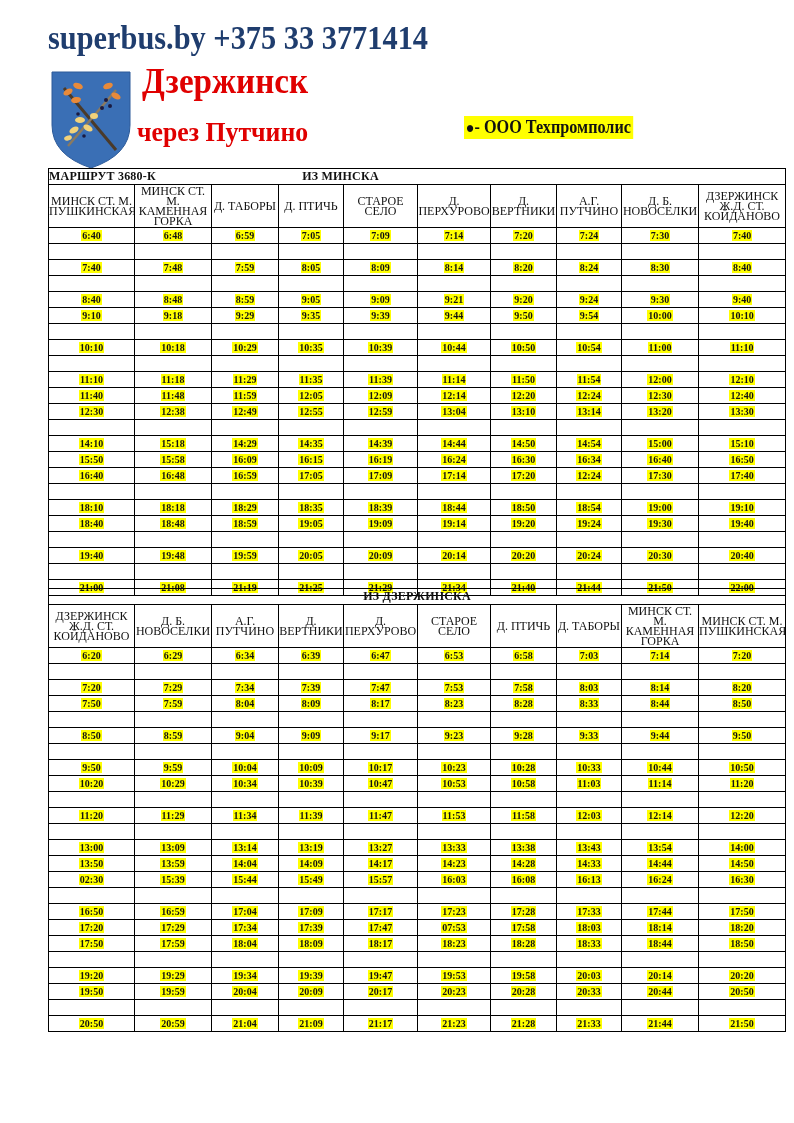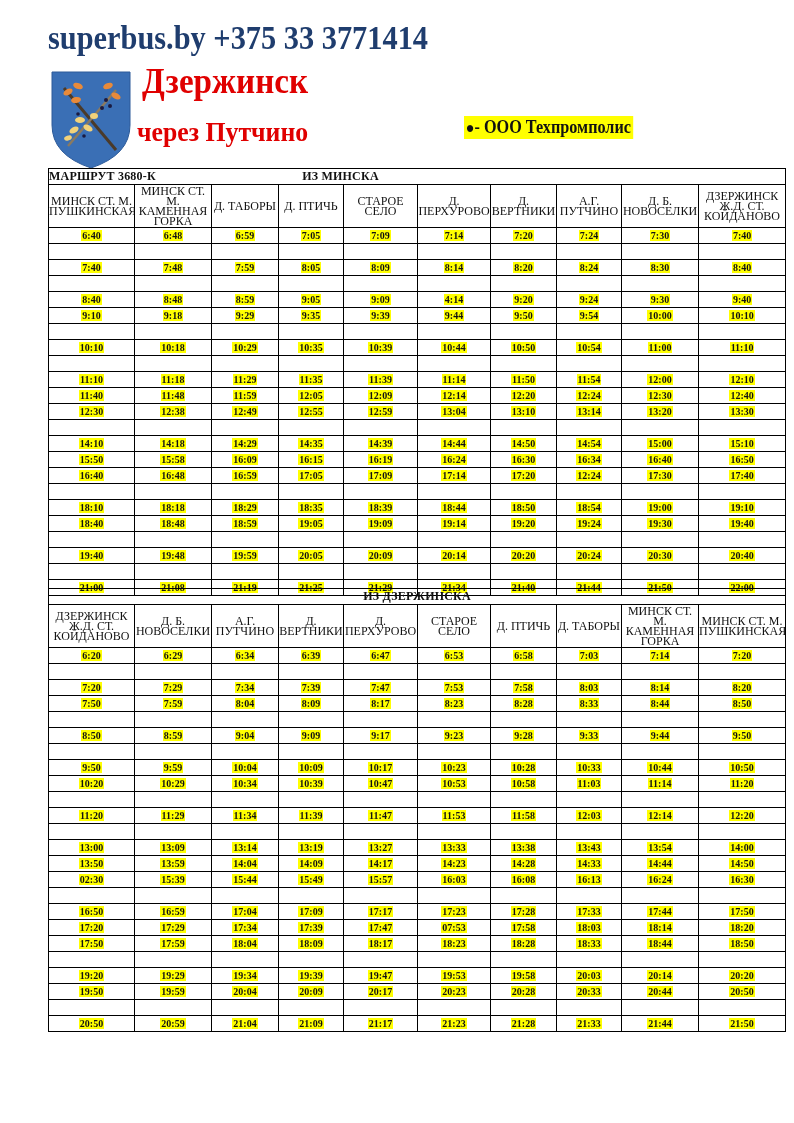--- a/index.html
+++ b/index.html
@@ -162,21 +162,21 @@
         <td></td>
         <td></td>
         <td></td>
       </tr>
       <tr class="data-row">
         <td><span class="t">8:40</span></td>
         <td><span class="t">8:48</span></td>
         <td><span class="t">8:59</span></td>
         <td><span class="t">9:05</span></td>
         <td><span class="t">9:09</span></td>
-        <td><span class="t">4:14</span></td>
+        <td><span class="t">9:21</span></td>
         <td><span class="t">9:20</span></td>
         <td><span class="t">9:24</span></td>
         <td><span class="t">9:30</span></td>
         <td><span class="t">9:40</span></td>
       </tr>
       <tr class="data-row">
         <td><span class="t">9:10</span></td>
         <td><span class="t">9:18</span></td>
         <td><span class="t">9:29</span></td>
         <td><span class="t">9:35</span></td>
@@ -266,21 +266,21 @@
         <td></td>
         <td></td>
         <td></td>
         <td></td>
         <td></td>
         <td></td>
         <td></td>
       </tr>
       <tr class="data-row">
         <td><span class="t">14:10</span></td>
-        <td><span class="t">14:18</span></td>
+        <td><span class="t">15:18</span></td>
         <td><span class="t">14:29</span></td>
         <td><span class="t">14:35</span></td>
         <td><span class="t">14:39</span></td>
         <td><span class="t">14:44</span></td>
         <td><span class="t">14:50</span></td>
         <td><span class="t">14:54</span></td>
         <td><span class="t">15:00</span></td>
         <td><span class="t">15:10</span></td>
       </tr>
       <tr class="data-row">

